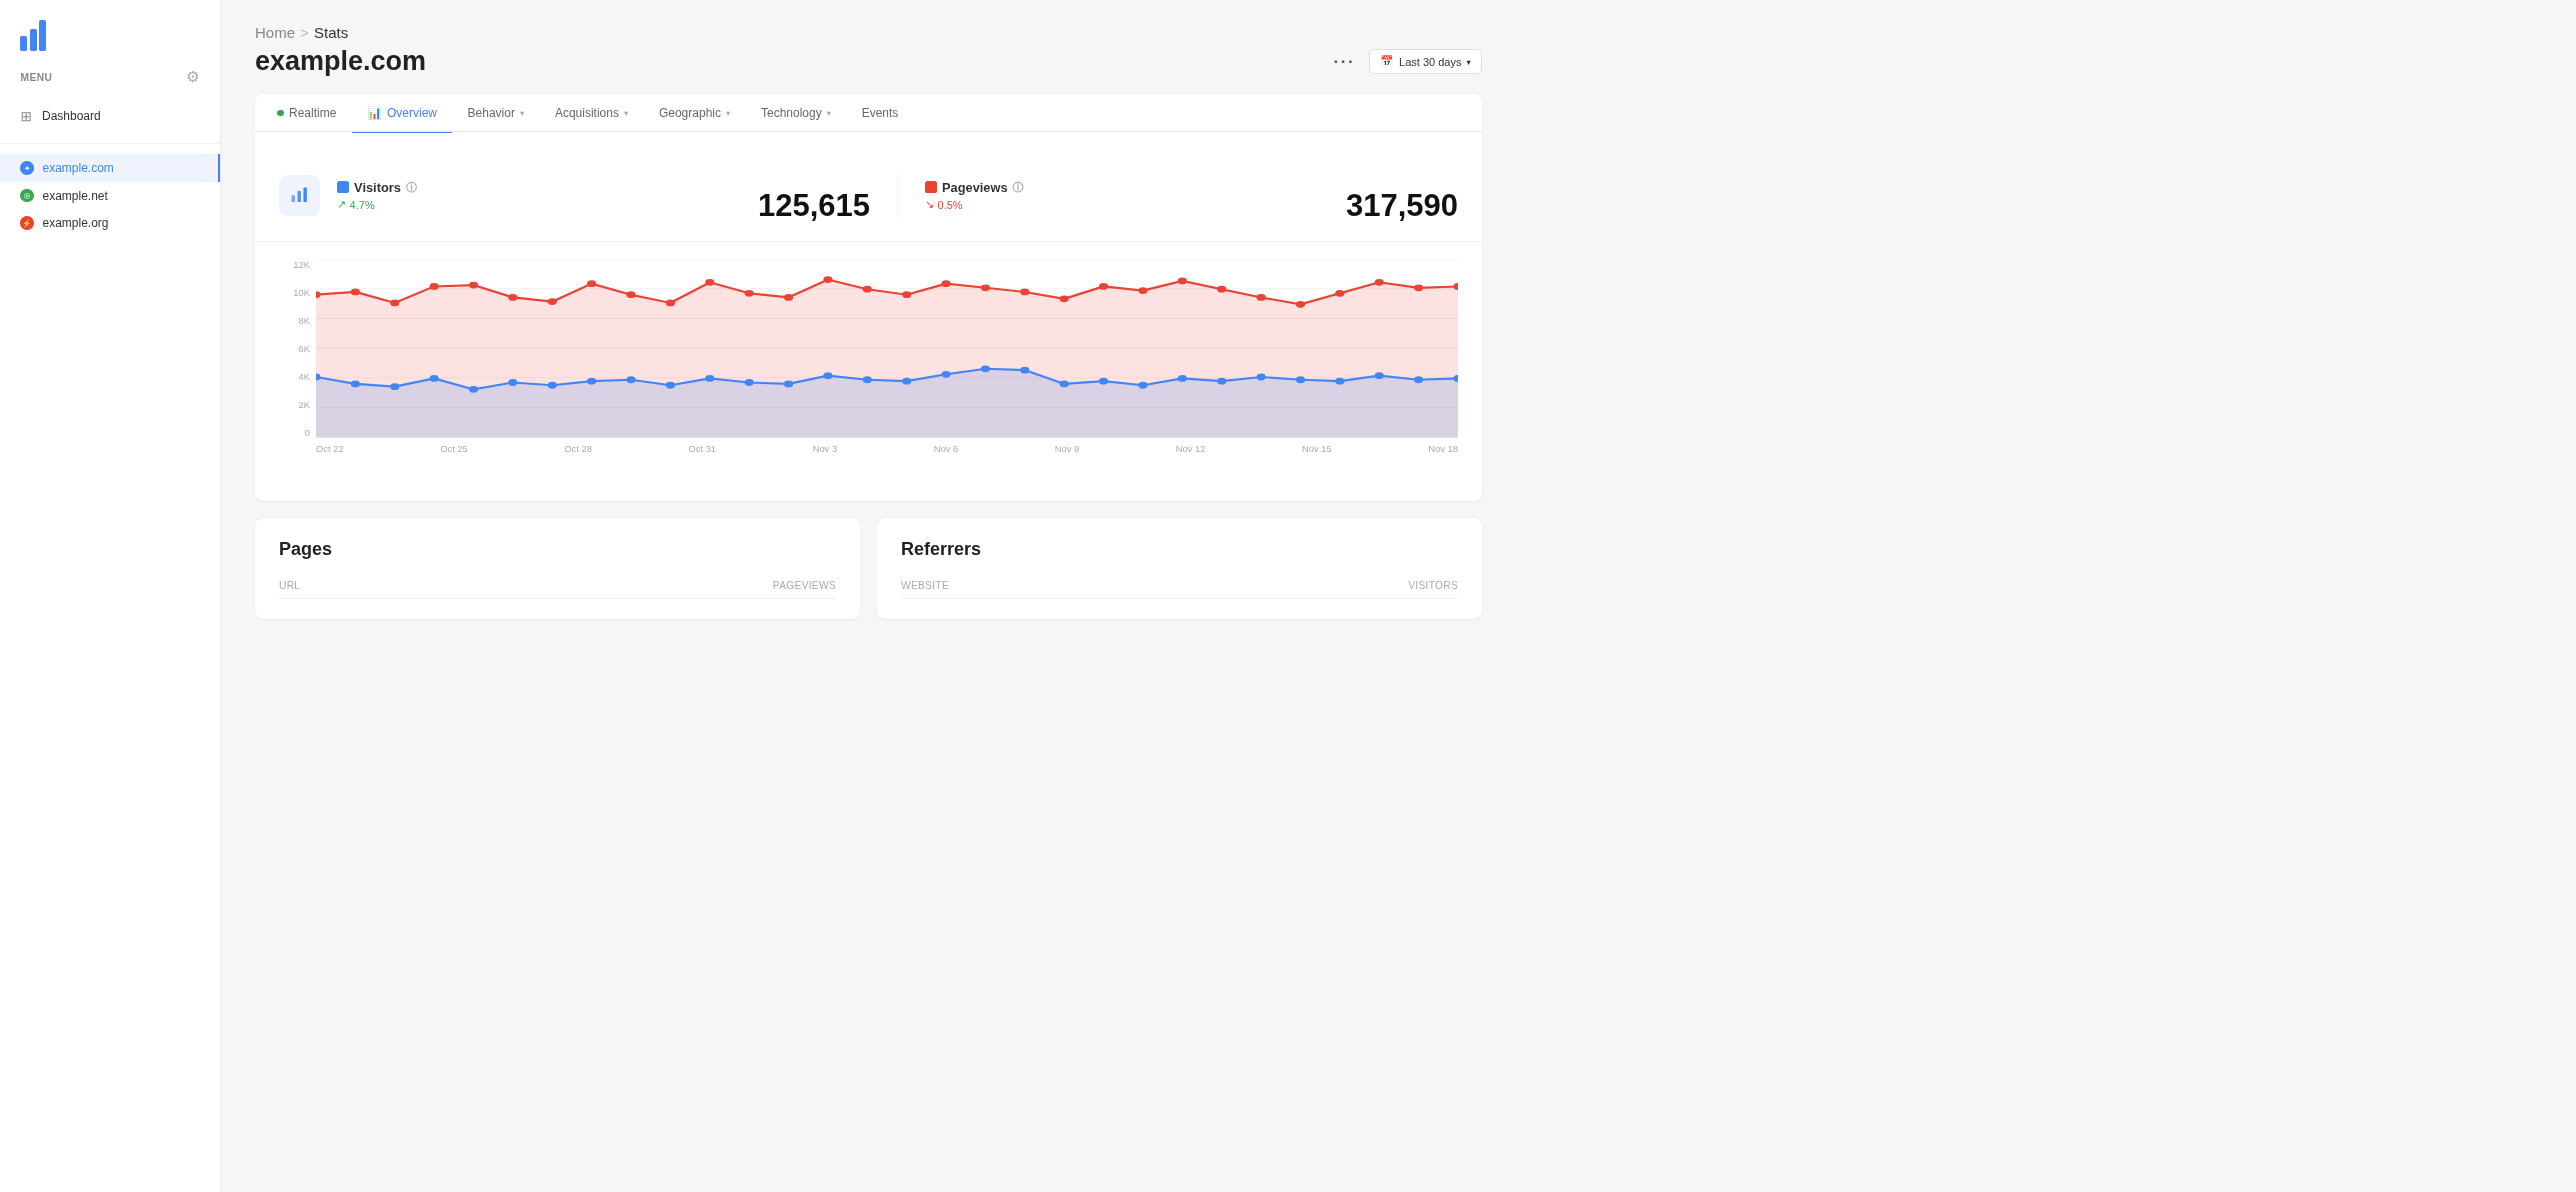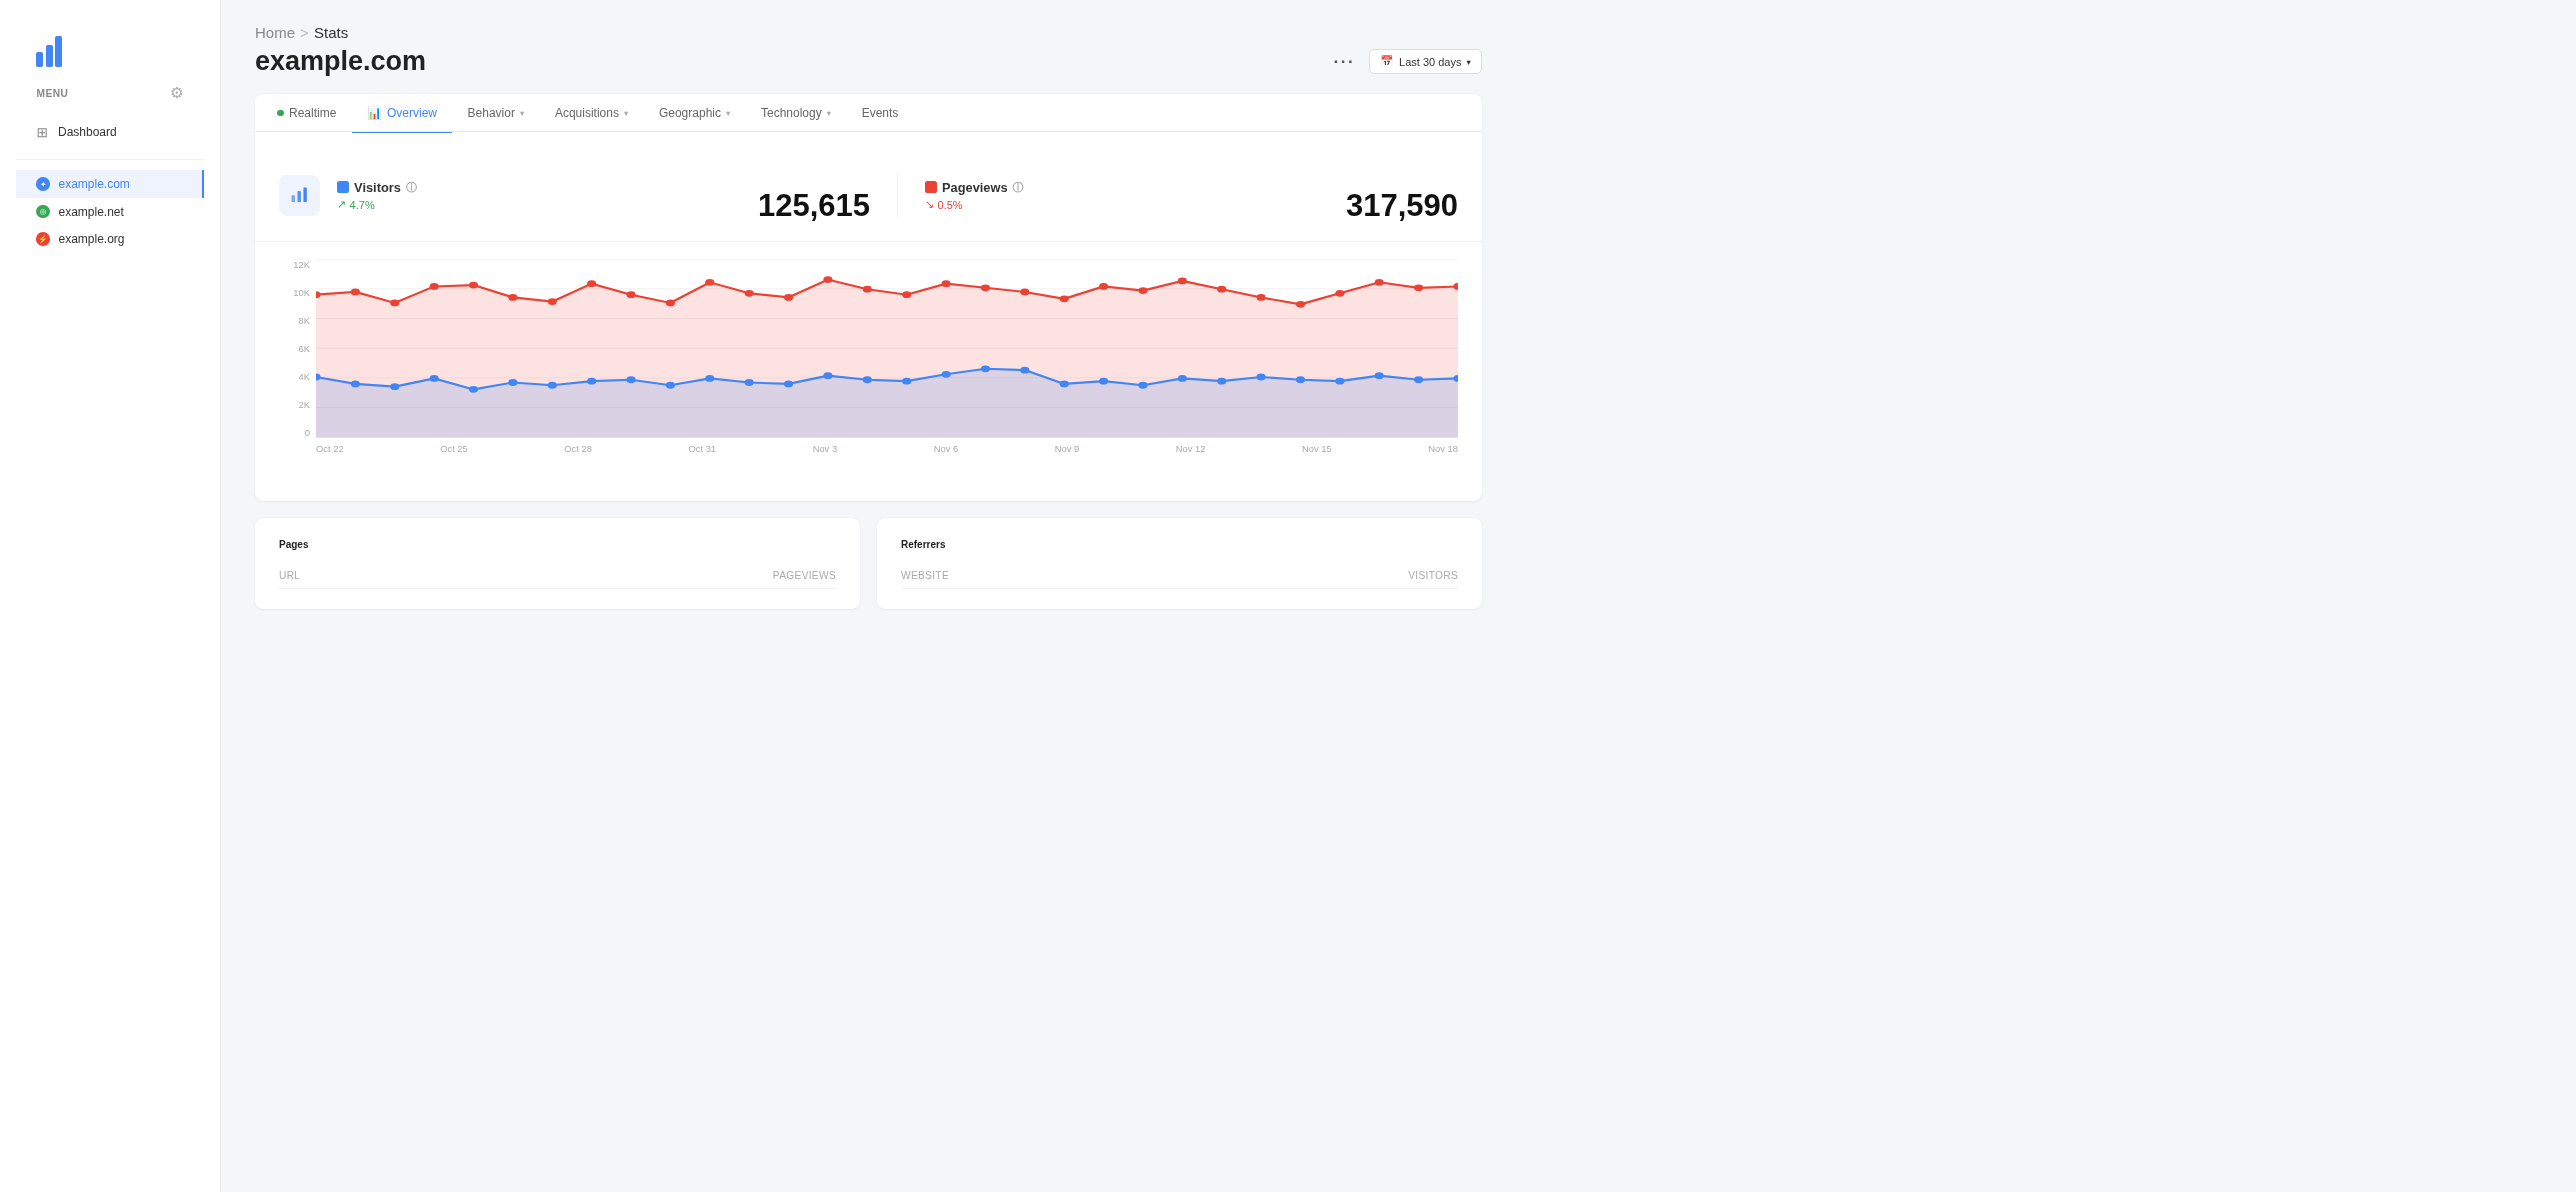--- a/index.html
+++ b/index.html
@@ -6,21 +6,21 @@
     body { font-family: -apple-system, BlinkMacSystemFont, 'Segoe UI', sans-serif; background: #f5f6f7; display: flex; height: 100vh; overflow: hidden; }
 
     
     .sidebar {
       width: 221px;
       min-width: 221px;
       background: #fff;
       border-right: 0.9px solid #e8e8e8;
       display: flex;
       flex-direction: column;
-      padding: 16px;
+      padding: 0;
     }
     .sidebar-logo {
       padding: 20.4px 20.4px 13.6px;
       display: flex;
       align-items: center;
       gap: 8.5px;
     }
     .sidebar-logo-icon {
       display: flex;
       align-items: flex-end;
@@ -253,21 +253,21 @@
       grid-template-columns: 1fr 1fr;
       gap: 17px;
     }
     .bottom-card {
       background: #fff;
       border-radius: 8.5px;
       padding: 20.4px 24px;
       box-shadow: 0 0.9px 2.6px rgba(0,0,0,0.06);
     }
     .bottom-card-title {
-      font-size: 10px;
+      font-size: 18px;
       font-weight: 600;
       color: #222;
       margin-bottom: 13.6px;
     }
     .table-header {
       display: flex;
       justify-content: space-between;
       padding: 6.8px 0;
       border-bottom: 0.9px solid #f0f0f0;
       font-size: 10.2px;

